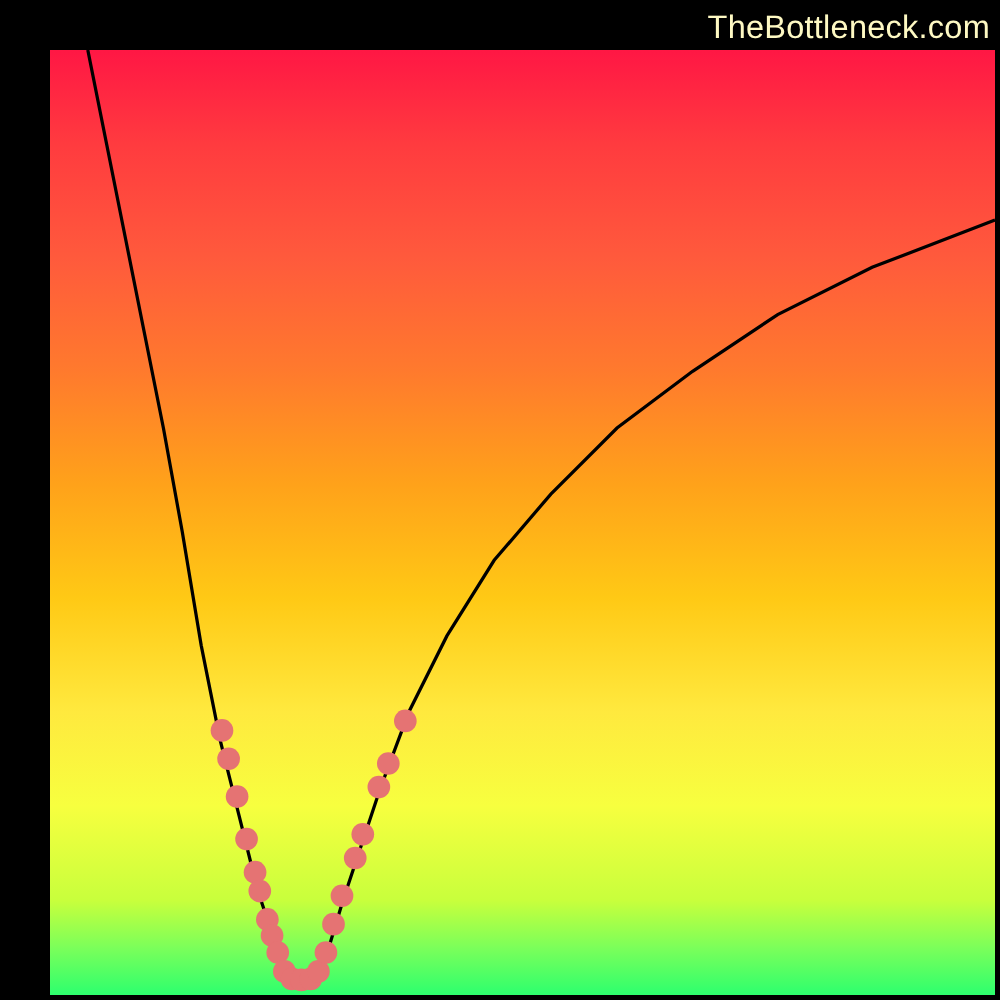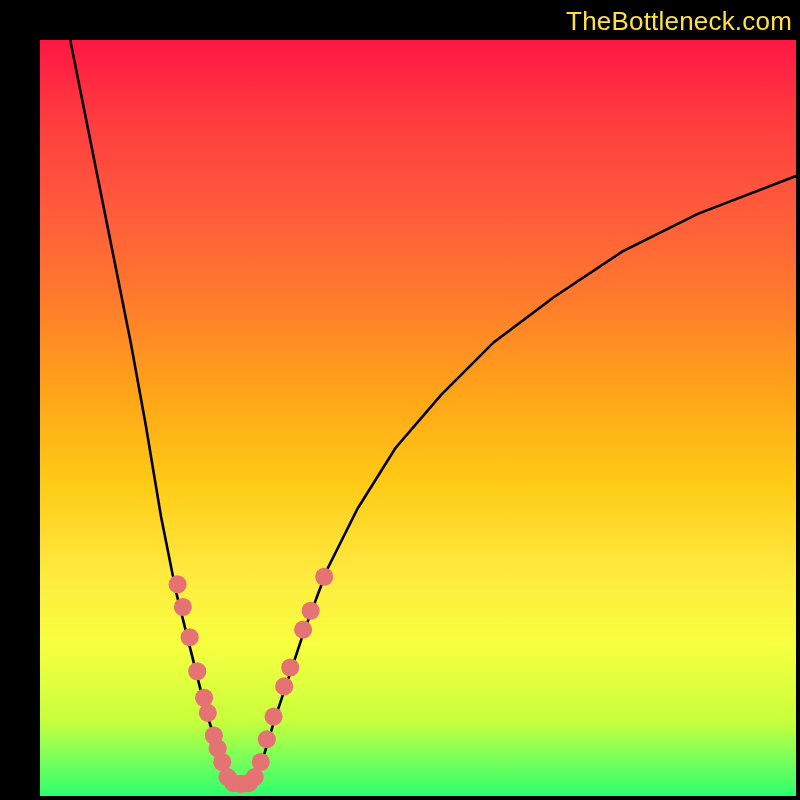--- a/index.html
+++ b/index.html
@@ -38,21 +38,21 @@
       #f7ff3f 80%,
       #c8ff3c 90%,
       #7bff5a 95%,
       #2dff6e 100%
     );
   }
   .watermark {
     position: absolute;
     top: 6px;
     right: 8px;
-    color: #fde047;
+    color: #fef9c3;
     font-size: 26px;
     font-weight: 400;
     letter-spacing: 0.2px;
   }
   svg.curve {
     position: absolute;
     left: 40px;
     top: 40px;
     width: 756px;
     height: 756px;

